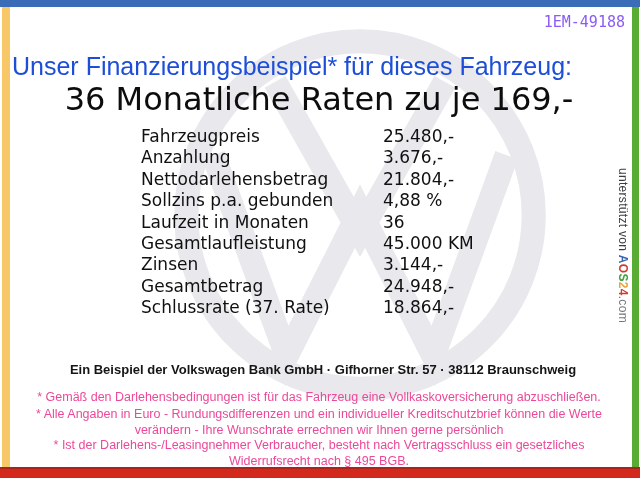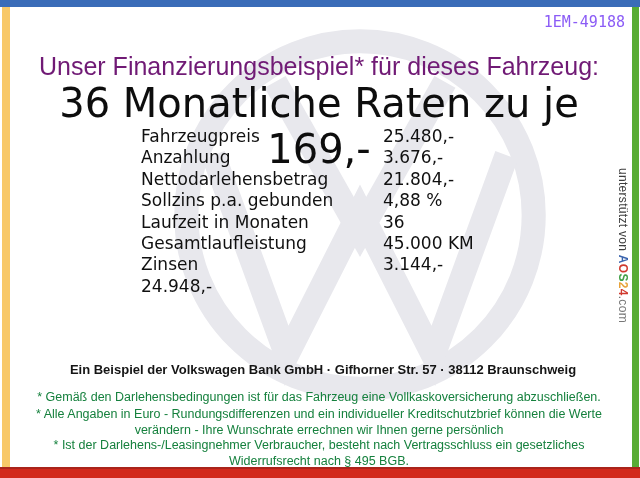--- a/index.html
+++ b/index.html
@@ -13,30 +13,30 @@
   .bar-top{position:absolute;top:0;left:0;width:640px;height:7px;background:var(--frame_blue);}
   .bar-left{position:absolute;top:7px;left:2px;width:8px;height:461px;background:var(--frame_yellow);}
   .bar-right{position:absolute;top:7px;right:1px;width:7px;height:461px;background:var(--frame_green);}
   .bar-bottom{position:absolute;bottom:0;left:0;width:640px;height:11px;background:var(--frame_red);border-top:2px solid #aa241b;box-sizing:border-box;}
   
   .watermark{position:absolute;left:167px;top:22px;width:386px;height:386px;}
   .watermark svg{width:100%;height:100%;}
   
   .plate{position:absolute;top:13px;right:15px;font-family:"DejaVu Sans Mono",monospace;font-size:15px;color:#8b5cf6;}
   
-  .title1{position:absolute;top:52px;left:12px;right:14px;text-align:center;font-size:25px;color:#701a75;letter-spacing:0;}
-  .title2{position:absolute;top:80px;left:12px;right:14px;text-align:center;font-family:"DejaVu Sans",sans-serif;font-size:40px;color:#0d0d0d;}
+  .title1{position:absolute;top:52px;left:12px;right:14px;text-align:left;font-size:25px;color:#1d4ed8;letter-spacing:0;}
+  .title2{position:absolute;top:80px;left:12px;right:14px;text-align:center;font-family:"DejaVu Sans",sans-serif;font-size:32px;color:#0d0d0d;}
   
   .ftable{position:absolute;left:141px;top:126px;font-family:"DejaVu Sans",sans-serif;font-size:17px;color:#101010;}
   .frow{display:flex;height:21.4px;line-height:21.4px;}
   .flabel{width:242px;}
   .fvalue{white-space:nowrap;}
   
   .bankline{position:absolute;top:362px;left:28px;right:22px;text-align:center;font-size:13px;font-weight:bold;color:#151515;}
-  .footnote{position:absolute;left:20px;right:22px;text-align:center;font-size:12.5px;line-height:15.5px;color:#15803d;white-space:pre-line;}
+  .footnote{position:absolute;left:20px;right:22px;text-align:center;font-size:12.5px;line-height:15.5px;color:#ec4899;white-space:pre-line;}
   .fn1{top:390px;}
   .fn2{top:407px;}
   .fn3{top:438px;}
   
   .vside{
     position:absolute;top:168px;right:10px;height:190px;
     writing-mode:vertical-rl;
     font-size:12px;color:#3c3c3c;letter-spacing:0.3px;
     white-space:nowrap;
   }
@@ -89,21 +89,26 @@
   </div>
     <div class="frow">
     <div class="flabel">Gesamtlaufleistung</div>
     <div class="fvalue">45.000 KM</div>
   </div>
     <div class="frow">
     <div class="flabel">Zinsen</div>
     <div class="fvalue">3.144,-</div>
   </div>
     <div class="frow">
+    <div class="flabel">Gesamtbetrag</div>
     <div class="fvalue">24.948,-</div>
+  </div>
+    <div class="frow">
+    <div class="flabel">Schlussrate (37. Rate)</div>
+    <div class="fvalue">18.864,-</div>
   </div>
   </div>
 
 <div class="bankline">Ein Beispiel der Volkswagen Bank GmbH · Gifhorner Str. 57 · 38112 Braunschweig</div>
 <div class="footnote fn1">* Gemäß den Darlehensbedingungen ist für das Fahrzeug eine Vollkaskoversicherung abzuschließen.</div>
 <div class="footnote fn2">* Alle Angaben in Euro - Rundungsdifferenzen und ein individueller Kreditschutzbrief können die Werte
 verändern - Ihre Wunschrate errechnen wir Ihnen gerne persönlich</div>
 <div class="footnote fn3">* Ist der Darlehens-/Leasingnehmer Verbraucher, besteht nach Vertragsschluss ein gesetzliches
 Widerrufsrecht nach § 495 BGB.</div>
 

